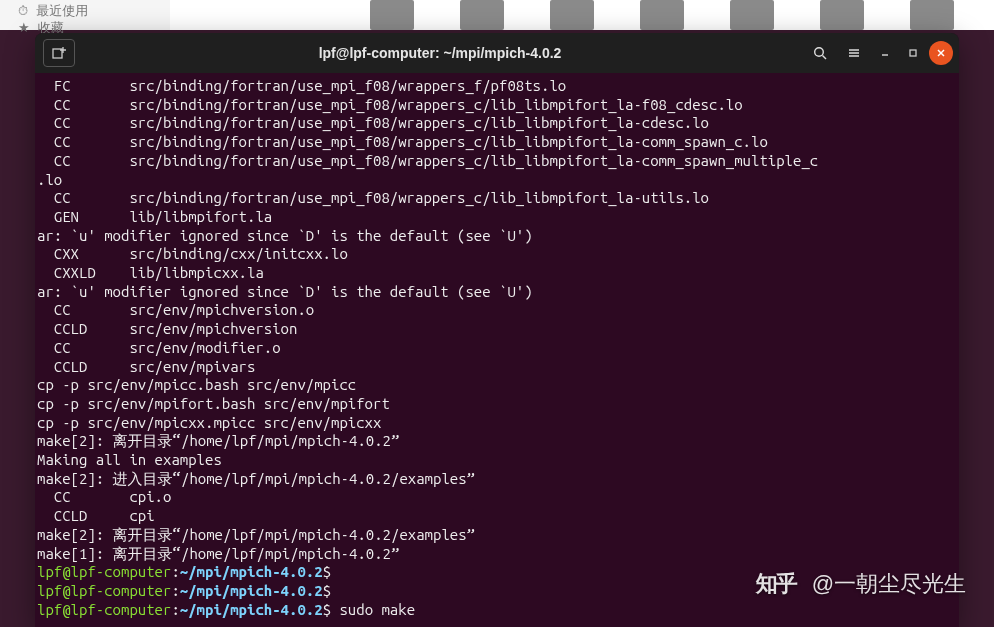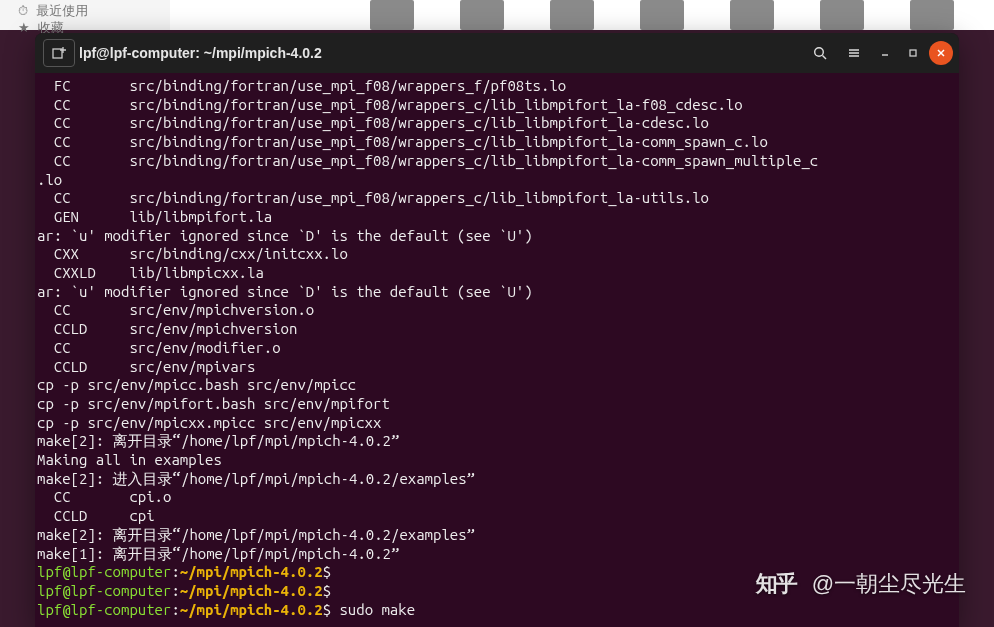--- a/index.html
+++ b/index.html
@@ -61,20 +61,21 @@
   .titlebar .tb-btn {
     width: 30px; height: 28px;
     border-radius: 4px;
     display: flex; align-items: center; justify-content: center;
     color: #ddd;
     font-size: 14px;
   }
   .titlebar .tb-btn.newtab { border: 1px solid #555; width: 32px; }
   .title-text {
     flex: 1;
+    text-align: center;
     color: #e5e5e5;
     font-family: sans-serif;
     font-size: 14px;
     font-weight: 600;
   }
   .tb-right { display: flex; gap: 4px; align-items: center; }
   .tb-btn.circle {
     width: 24px; height: 24px; border-radius: 50%;
     font-size: 12px;
   }
@@ -82,21 +83,21 @@
   .terminal-body {
     flex: 1;
     padding: 4px 2px 2px 2px;
     font-size: 15px;
     line-height: 18.7px;
     color: #eeeeee;
     white-space: pre;
     overflow: hidden;
   }
   .green { color: #8ae234; font-weight: normal; }
-  .blue  { color: #eab308; font-weight: bold; }
+  .blue  { color: #7dd3fc; font-weight: bold; }
   .white { color: #eeeeee; }
   .watermark {
     position: absolute;
     right: 28px;
     bottom: 28px;
     font-family: sans-serif;
     font-size: 22px;
     color: rgba(255,255,255,.88);
     font-weight: 500;
     display: flex;

